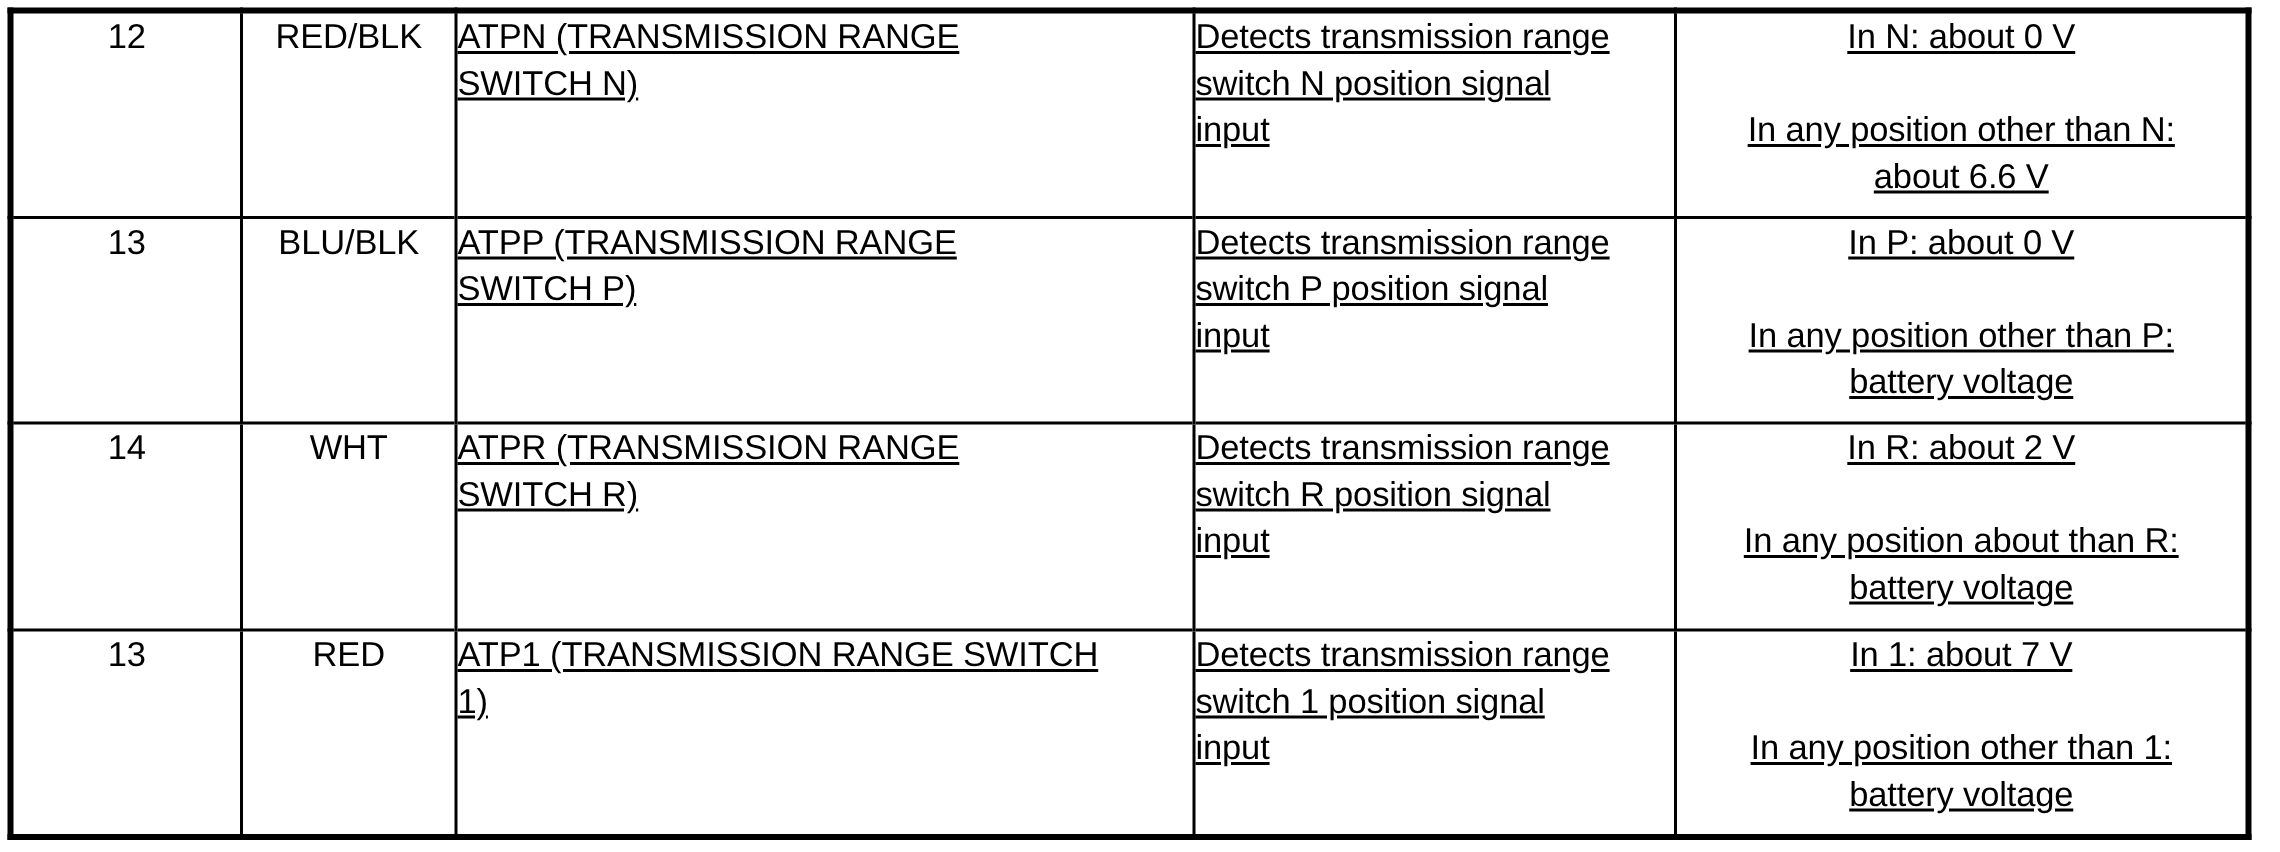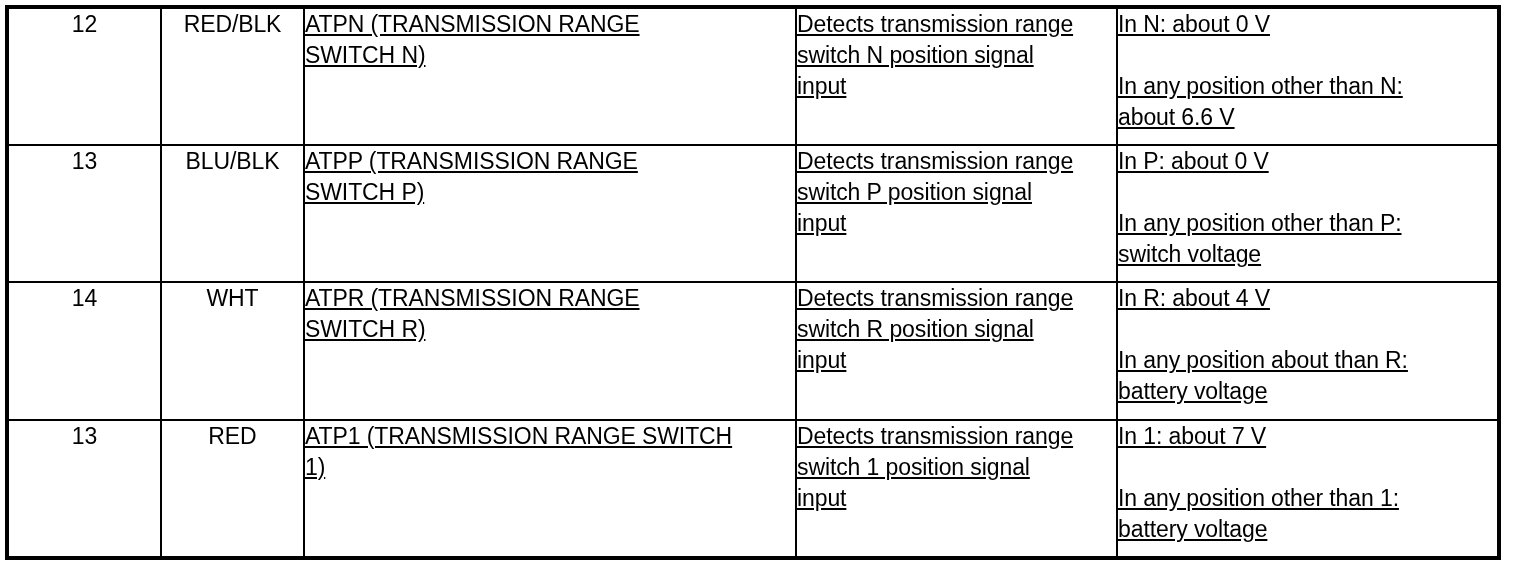--- a/index.html
+++ b/index.html
@@ -46,20 +46,21 @@
     border-right: 2px solid #000000;
     padding: 0;
     vertical-align: top;
     background: #ffffff;
   }
   .pin-table tr:first-child > td {
     border-top: 0;
   }
   .pin-table td:last-child {
     border-right: 0;
+    text-align: center;
   }
 
   
   .col-pin   { width: 154px; }
   .col-wire  { width: 143px; }
   .col-sig   { width: 492px; }
   .col-desc  { width: 321px; }
   .col-meas  { width: 382px; }
 
   .cell {
@@ -142,42 +143,42 @@
 SWITCH P)</p>
         </td>
         <td class="cell cell-left">
           <p class="nowrap-block">Detects transmission range
 switch P position signal
 input</p>
         </td>
         <td class="cell cell-left">
           <p class="nowrap-block">In P: about 0 V</p>
           <p class="nowrap-block">In any position other than P:
-switch voltage</p>
+battery voltage</p>
         </td>
       </tr>
 
       <tr>
         <td class="cell cell-center">
           <span>14</span>
         </td>
         <td class="cell cell-center">
           <span>WHT</span>
         </td>
         <td class="cell cell-left">
           <p class="nowrap-block">ATPR (TRANSMISSION RANGE
 SWITCH R)</p>
         </td>
         <td class="cell cell-left">
           <p class="nowrap-block">Detects transmission range
 switch R position signal
 input</p>
         </td>
         <td class="cell cell-left">
-          <p class="nowrap-block">In R: about 4 V</p>
+          <p class="nowrap-block">In R: about 2 V</p>
           <p class="nowrap-block">In any position about than R:
 battery voltage</p>
         </td>
       </tr>
 
       <tr>
         <td class="cell cell-center">
           <span>13</span>
         </td>
         <td class="cell cell-center">

